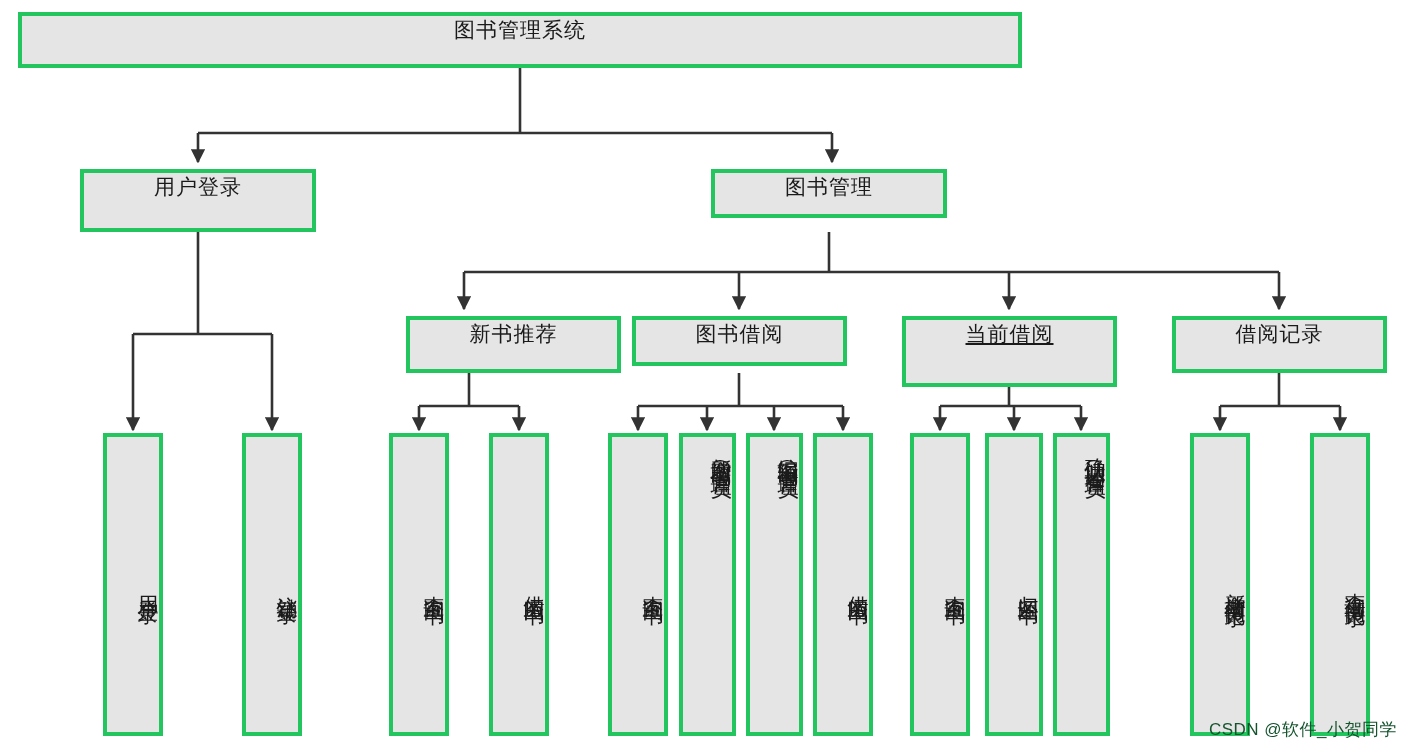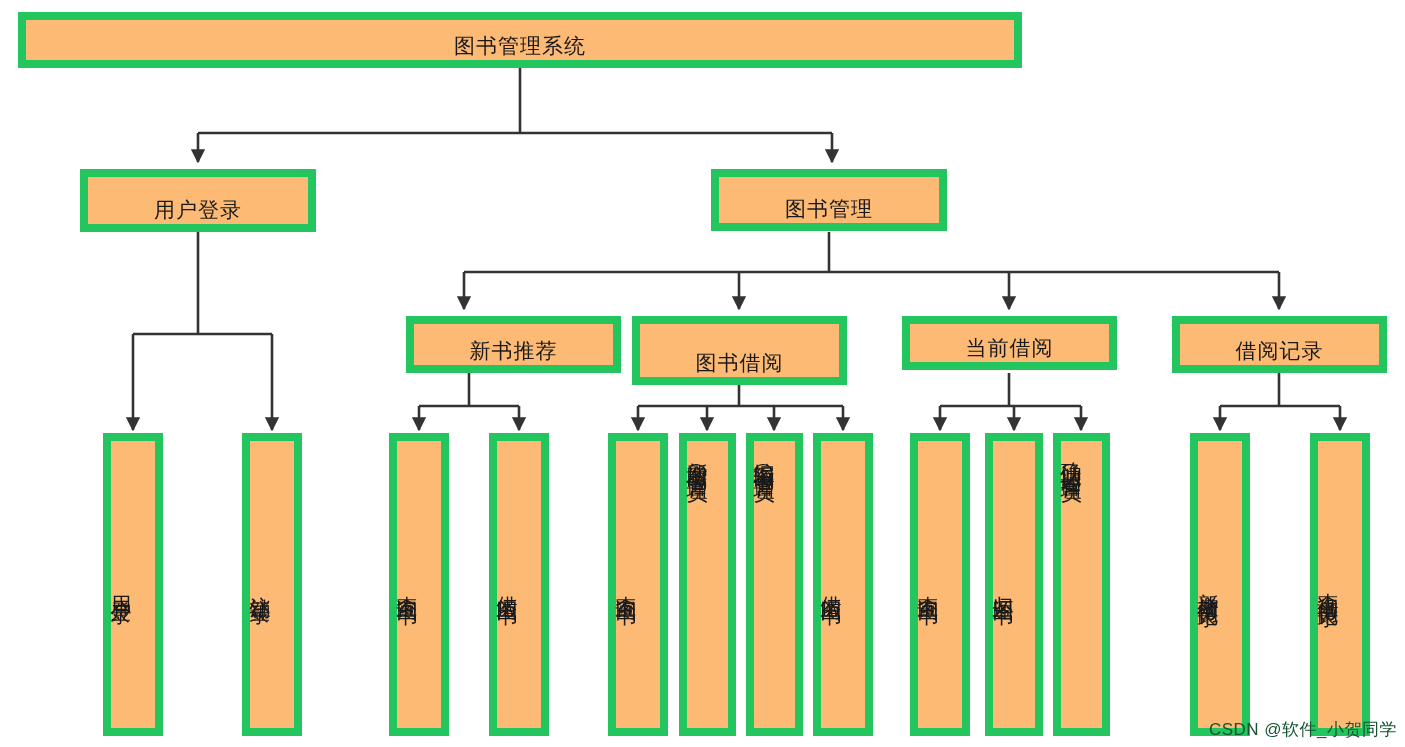--- a/index.html
+++ b/index.html
@@ -21,24 +21,24 @@
     position: absolute;
     left: 0;
     top: 0;
     width: 1405px;
     height: 747px;
     pointer-events: none;
   }
   .node {
     position: absolute;
     box-sizing: border-box;
-    background: #fdba74;
-    border: 8px solid #22c55e;
+    background: #e5e5e5;
+    border: 4px solid #22c55e;
     display: flex;
-    align-items: flex-end;
+    align-items: flex-start;
     justify-content: center;
     color: #1a1a1a;
   }
   .node.horizontal {
     font-size: 21px;
     letter-spacing: 1px;
   }
   .node.vertical {
     writing-mode: vertical-rl;
     text-orientation: upright;
@@ -120,31 +120,31 @@
     </g>
   </svg>
 
   <div class="node horizontal" style="left:18px; top:12px; width:1004px; height:56px;">
     <span class="node-label">图书管理系统</span>
   </div>
 
   <div class="node horizontal" style="left:80px; top:169px; width:236px; height:63px;">
     <span class="node-label">用户登录</span>
   </div>
-  <div class="node horizontal" style="left:711px; top:169px; width:236px; height:62px;">
+  <div class="node horizontal" style="left:711px; top:169px; width:236px; height:49px;">
     <span class="node-label">图书管理</span>
   </div>
 
   <div class="node horizontal" style="left:362px; top:316px; width:215px; height:57px;margin-left:44px;">
     <span class="node-label">新书推荐</span>
   </div>
-  <div class="node horizontal" style="left:632px; top:316px; width:215px; height:69px;">
+  <div class="node horizontal" style="left:632px; top:316px; width:215px; height:50px;">
     <span class="node-label">图书借阅</span>
   </div>
-  <div class="node horizontal" style="left:902px; top:316px; width:215px; height:54px;">
+  <div class="node horizontal" style="left:902px; top:316px; width:215px; height:71px;text-decoration:underline;">
     <span class="node-label">当前借阅</span>
   </div>
   <div class="node horizontal" style="left:1172px; top:316px; width:215px; height:57px;">
     <span class="node-label">借阅记录</span>
   </div>
 
   <div class="node vertical" style="left:103px; top:433px; width:60px; height:303px;">
     <span class="node-label">用户登录</span>
   </div>
   <div class="node vertical" style="left:242px; top:433px; width:60px; height:303px;">

